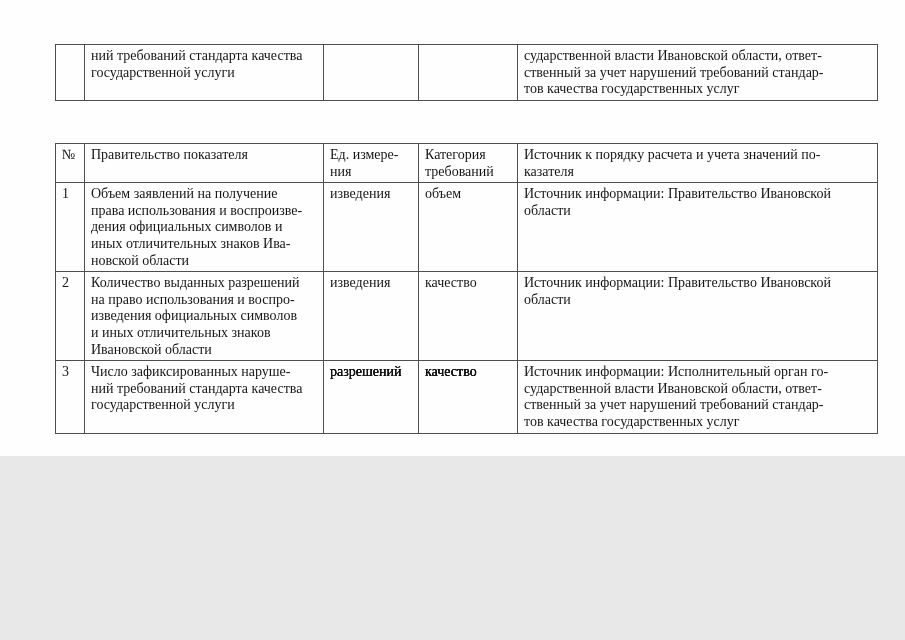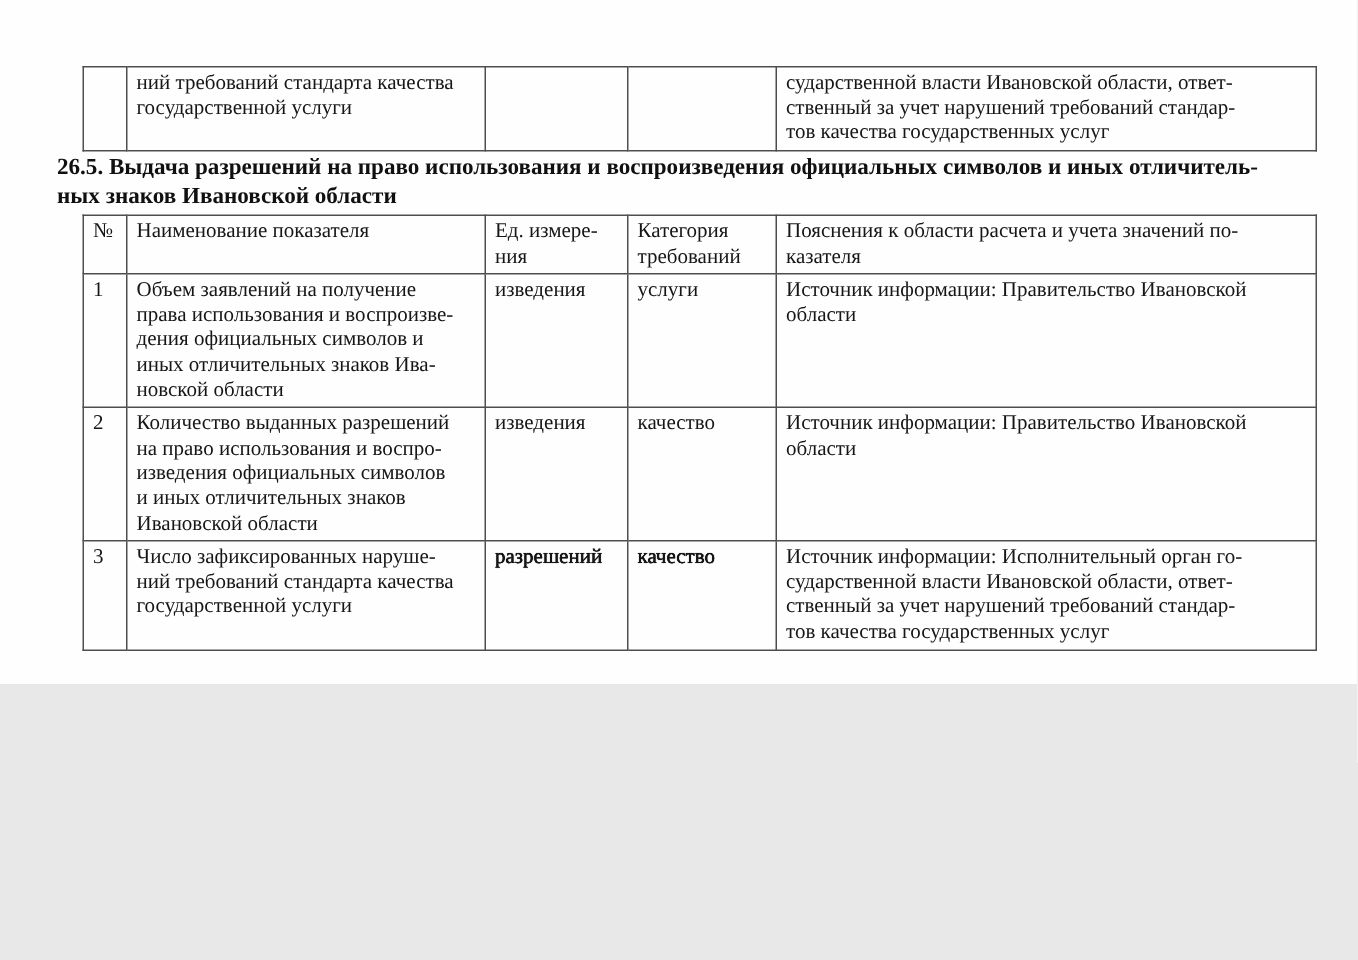--- a/index.html
+++ b/index.html
@@ -90,51 +90,49 @@
 государственной услуги</td>
       <td></td>
       <td></td>
       <td>сударственной власти Ивановской области, ответ-
 ственный за учет нарушений требований стандар-
 тов качества государственных услуг</td>
     </tr>
   </tbody>
     </table>
 
-  <div class="section-heading">26.5. Выдача разрешений на право использования и воспроизведения официальных символов и иных отличитель-
-ных знаков Ивановской области</div>
 
   <table class="doc-table main-table">
     <colgroup>
       <col style="width:29px">
       <col style="width:239px">
       <col style="width:95px">
       <col style="width:99px">
       <col style="width:360px">
     </colgroup>
     <tbody>
         <tr class="hdr">
       <td>№</td>
-      <td>Наименование показателя</td>
+      <td>Правительство показателя</td>
       <td>Ед. измере-
 ния</td>
       <td>Категория
 требований</td>
-      <td>Пояснения к области расчета и учета значений по-
+      <td>Источник к порядку расчета и учета значений по-
 казателя</td>
     </tr>
     <tr class="r1">
       <td>1</td>
       <td>Объем заявлений на получение
 права использования и воспроизве-
 дения официальных символов и
 иных отличительных знаков Ива-
 новской области</td>
       <td>изведения</td>
-      <td>услуги</td>
+      <td>объем</td>
       <td>Источник информации: Правительство Ивановской
 области</td>
     </tr>
     <tr class="r2">
       <td>2</td>
       <td>Количество выданных разрешений
 на право использования и воспро-
 изведения официальных символов
 и иных отличительных знаков
 Ивановской области</td>

